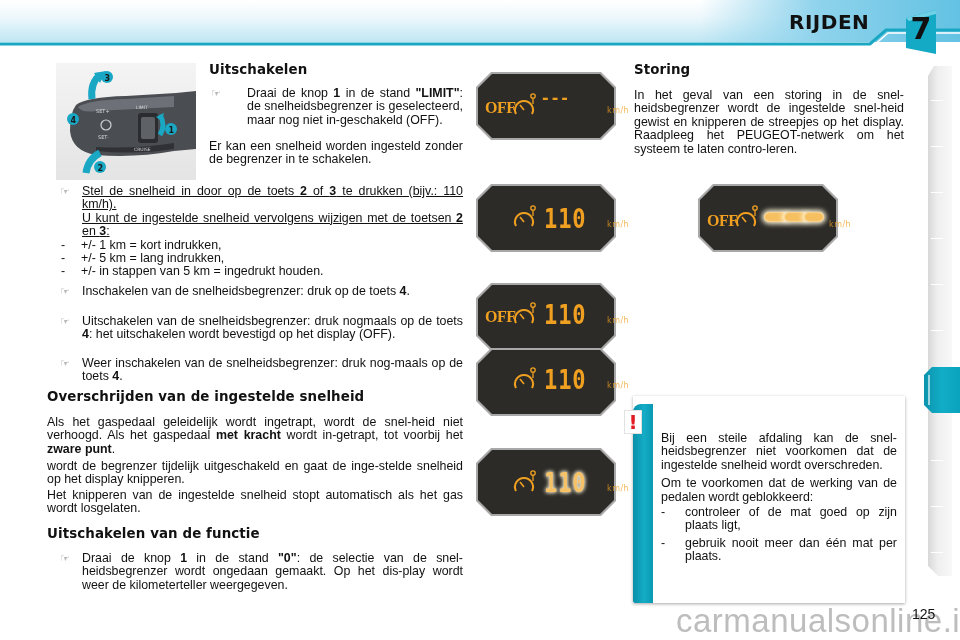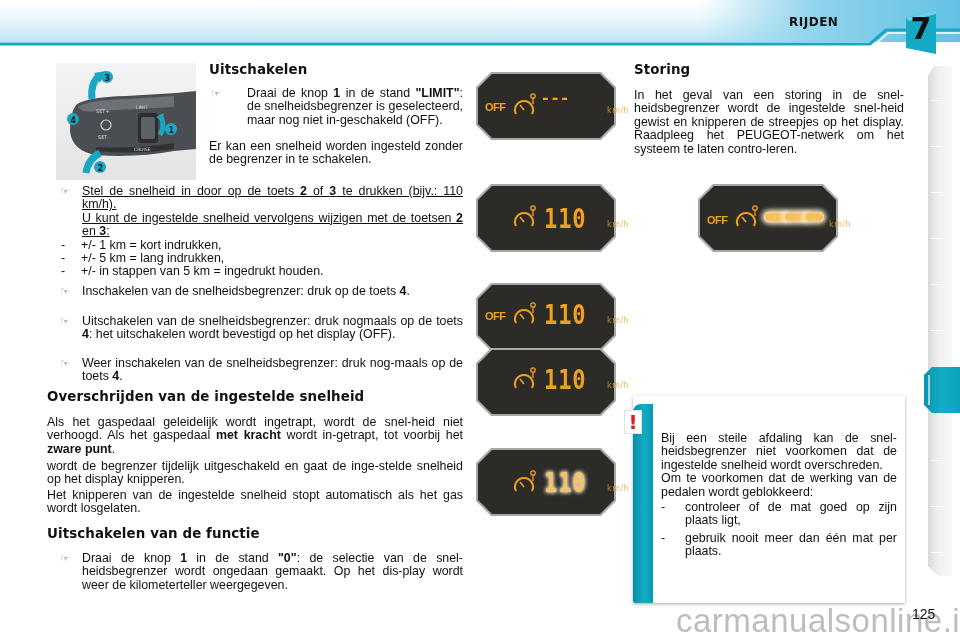--- a/index.html
+++ b/index.html
@@ -6,21 +6,21 @@
   html, body { width: 960px; height: 640px; overflow: hidden; background: #ffffff; }
   body { position: relative; font-family: "Liberation Sans", sans-serif; color: #111; font-size: 12.4px; line-height: 13.4px; }
 
   
   .header { position: absolute; left: 0; top: 0; width: 960px; height: 50px; }
   .header-band { position: absolute; left: 0; top: 0; width: 960px; height: 42px;
     background: linear-gradient(180deg, #ffffff 0%, #eef8fc 40%, #bfe6f3 100%); }
   .header-band-right { position: absolute; left: 700px; top: 0; width: 260px; height: 42px;
     background: linear-gradient(90deg, rgba(255,255,255,0) 0%, #8fd3ec 45%, #63c2e3 100%); }
   .header-line { position: absolute; left: 0; top: 0; width: 960px; height: 50px; }
-  .chapter-title { position: absolute; left: 789px; top: 16px; font-weight: bold; font-size: 12px;
+  .chapter-title { position: absolute; left: 789px; top: 16px; font-weight: bold; font-size: 20px;
     letter-spacing: 0.5px; color: #111; font-family: "DejaVu Sans", sans-serif; }
   .chapter-badge { position: absolute; left: 906px; top: 10px; width: 30px; height: 44px; }
   .chapter-number { position: absolute; left: 0; top: 2px; width: 30px; text-align: center;
     font-family: "DejaVu Sans", sans-serif; font-weight: bold; font-size: 30px; line-height: 34px; color: #111; }
 
   
   .tab-rail { position: absolute; left: 928px; top: 66px; width: 24px; height: 510px; }
   .tab-rail-body { position: absolute; left: 0; top: 0; width: 24px; height: 510px;
     background: linear-gradient(90deg, #d8d8d8 0%, #efefef 40%, #f8f8f8 100%);
     clip-path: polygon(6px 0, 24px 0, 24px 510px, 10px 510px, 0 500px, 0 10px); }
@@ -45,36 +45,36 @@
   .dash-item .dash { position: absolute; left: 2px; }
   b { font-weight: bold; }
 
   
   .lcd { position: absolute; width: 136px; height: 64px; }
   .lcd-shape { position: absolute; inset: 0; background: #2d2b28;
     clip-path: polygon(14px 0, 122px 0, 136px 14px, 136px 50px, 122px 64px, 14px 64px, 0 50px, 0 14px);
     box-shadow: 0 0 0 2px #9a9a9a; }
   .lcd-outline { position: absolute; inset: -2px; background: #a8a8a8;
     clip-path: polygon(15px 0, 125px 0, 140px 15px, 140px 53px, 125px 68px, 15px 68px, 0 53px, 0 15px); }
-  .lcd-off { position: absolute; font-family: Liberation Sans, sans-serif; font-weight: bold; font-size: 11px; color: #f0a020; letter-spacing: -0.5px; }
+  .lcd-off { position: absolute; font-family: Liberation Serif, serif; font-weight: bold; font-size: 16px; color: #f0a020; letter-spacing: -0.5px; }
   .lcd-icon { position: absolute; }
   .lcd-speed { position: absolute; font-family: "DejaVu Sans Mono", monospace; font-weight: bold; font-size: 26px; line-height: 26px; color: #f0a020; letter-spacing: 1px; transform: scaleX(0.85); transform-origin: left; }
   .lcd-dashes { position: absolute; font-family: "DejaVu Sans", sans-serif; font-weight: bold; font-size: 16px; color: #f0a020; letter-spacing: 3px; }
   .lcd-unit { position: absolute; font-family: "DejaVu Sans", sans-serif; font-size: 8px; color: #f0a020; letter-spacing: 0.5px; opacity: 0.75; margin-left: 21px; }
   .blink-pill { position: absolute; width: 24px; height: 10px; border-radius: 6px; background: #f6c060; box-shadow: 0 0 5px 2px #fff6d8, inset 0 0 2px #fff; }
 
   
   .warning-box { position: absolute; left: 633px; top: 396px; width: 272px; height: 207px;
     background: #ffffff; box-shadow: 0 1px 3px rgba(0,0,0,0.35); }
   .warning-stripe { position: absolute; left: 633px; top: 404px; width: 20px; height: 199px;
     background: linear-gradient(90deg, #0a8fa8 0%, #14acc6 55%, #0a98b2 100%); border-radius: 8px 0 0 2px; }
   .warning-icon { position: absolute; left: 624px; top: 410px; width: 18px; height: 24px; background: #ffffff; border: 1px solid #e2e2e2; }
   .warning-icon span { display: block; text-align: center; font-family: "DejaVu Sans", sans-serif; font-weight: bold; font-size: 20px; line-height: 23px; color: #e21b23; }
   .warning-text { position: absolute; left: 661px; top: 432px; width: 236px; text-align: justify; font-size: 12.4px; line-height: 13.4px; }
-  .warning-text p { }
+  .warning-text p { margin-bottom: 5px; }
 
   .page-number { position: absolute; left: 912px; top: 608px; font-size: 14px; color: #111; }
   .watermark { position: absolute; left: 676px; top: 603px; font-size: 33px; line-height: 36px; color: #bdbdbd; letter-spacing: 0.5px; }
 </style>
 </head>
 <body>
 
 <div class="header">
   <div class="header-band"></div>
   <div class="header-band-right"></div>

